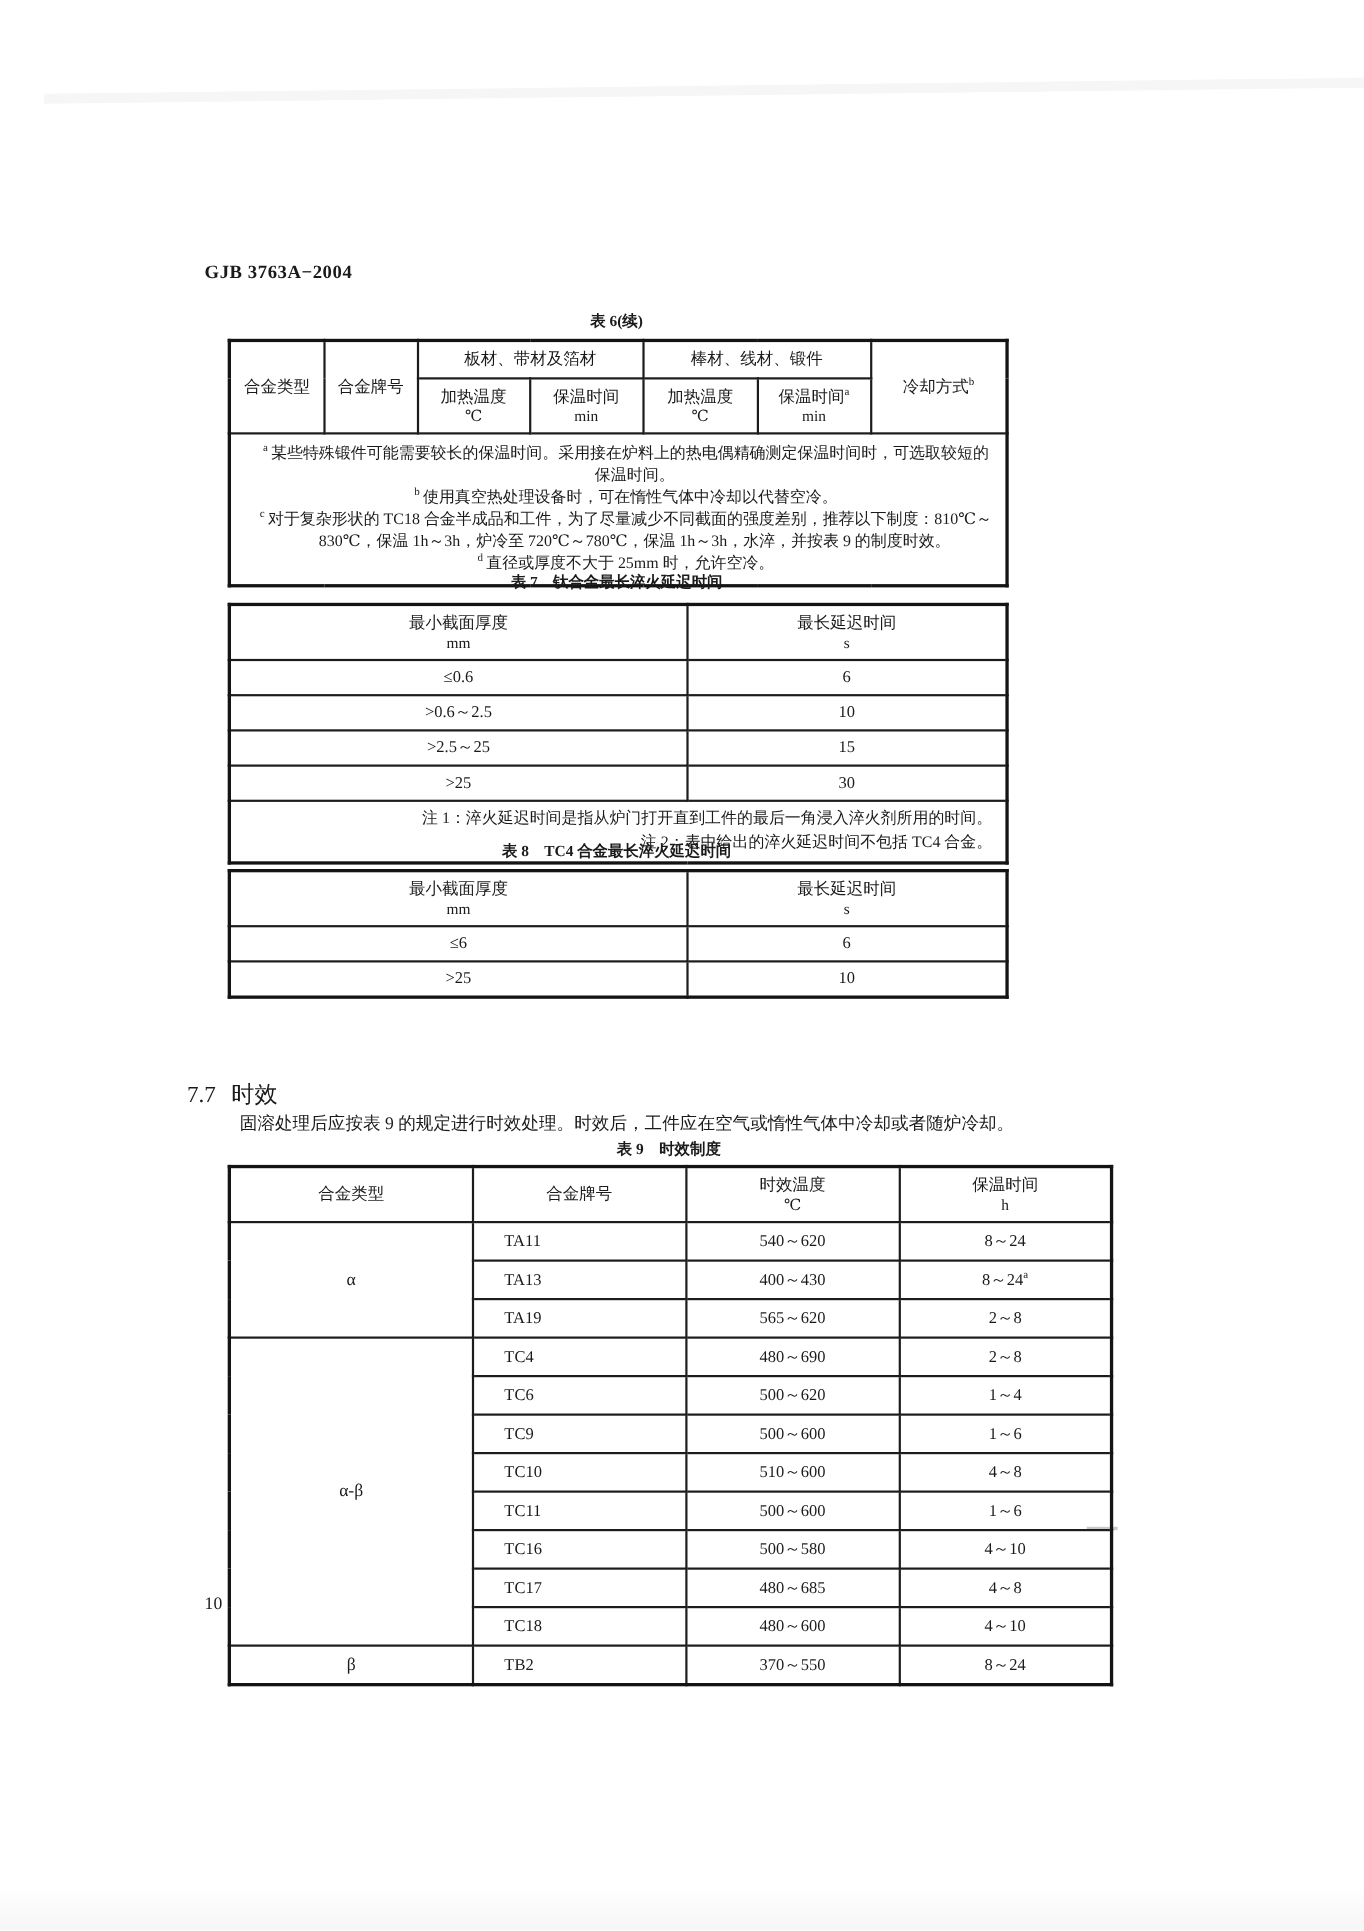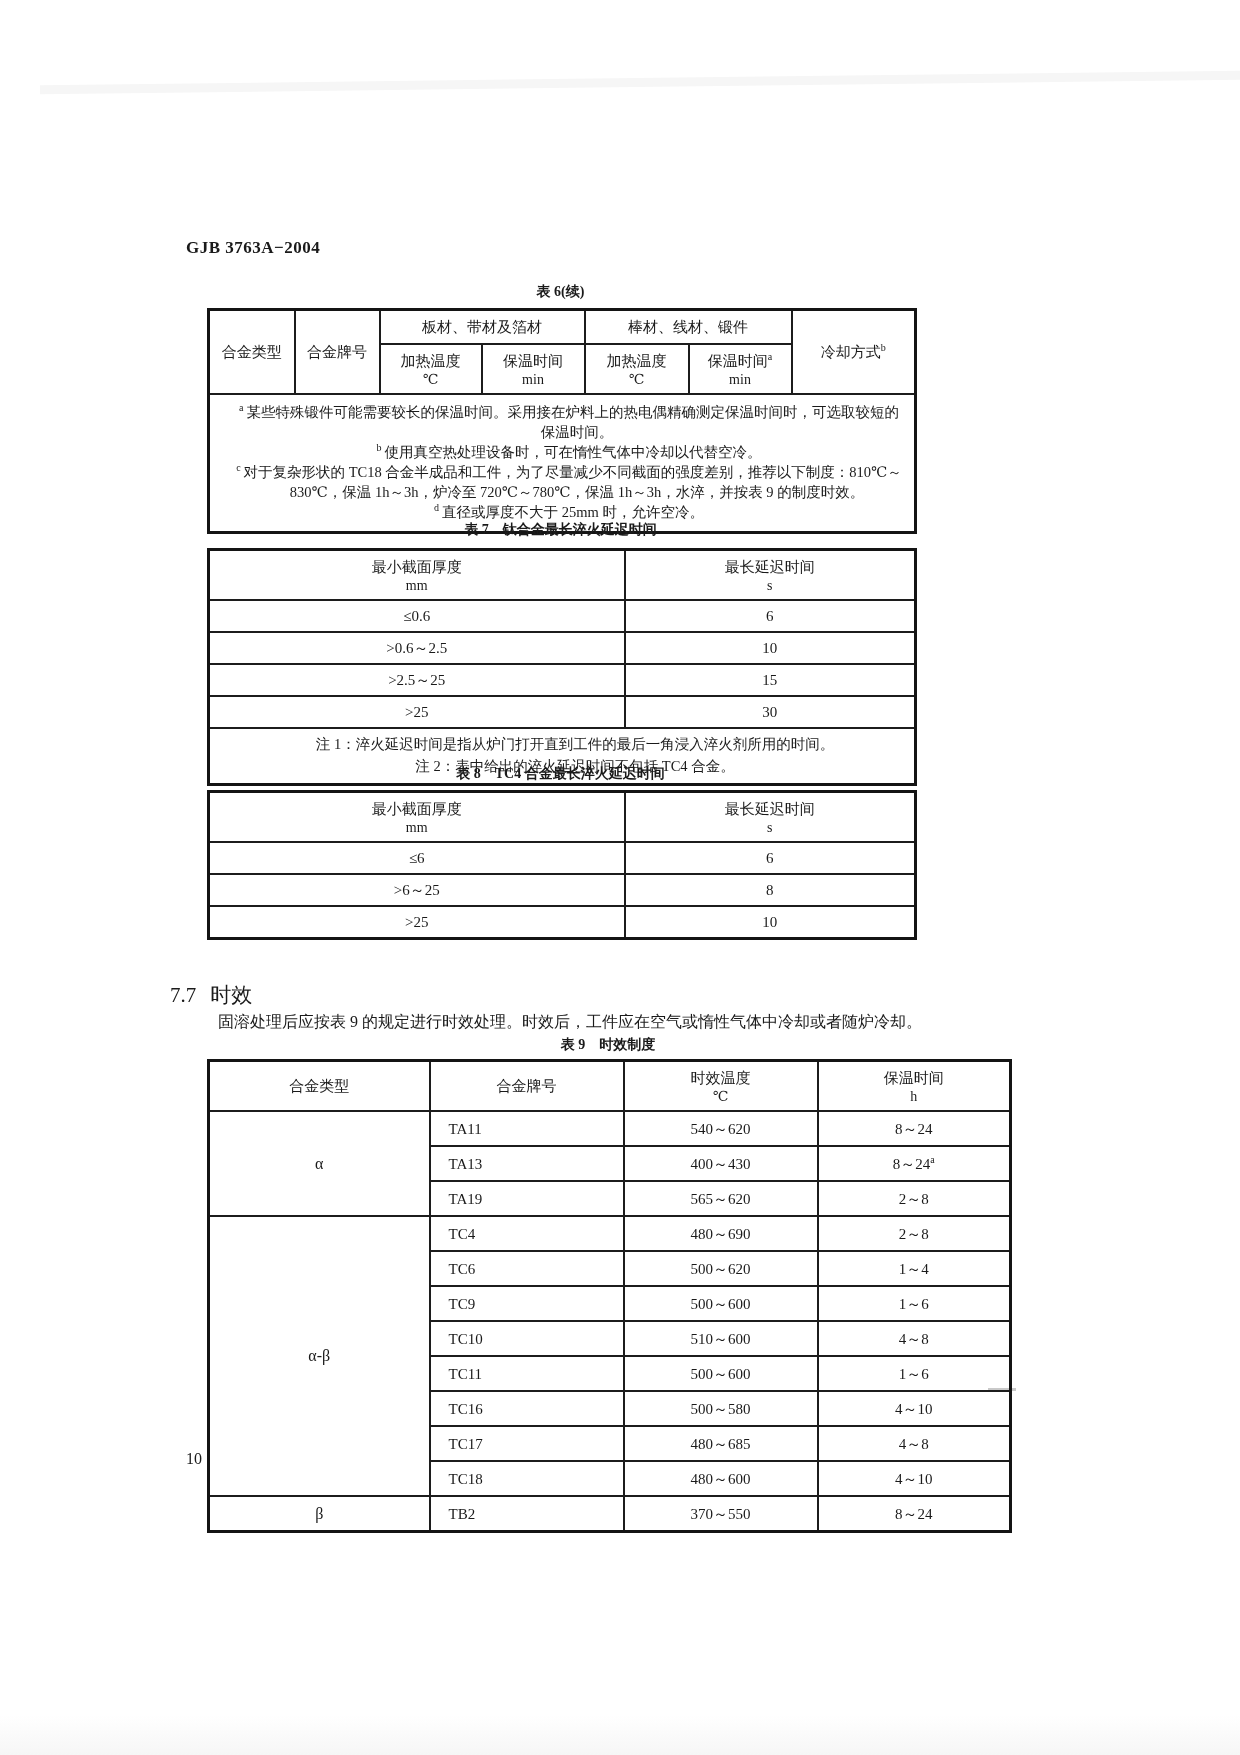--- a/index.html
+++ b/index.html
@@ -46,34 +46,34 @@
   .t6 td.notes{
     text-align:center;padding:7px 12px 9px 26px;font-size:14.5px;line-height:20px;margin-left:24px;
   }
   .fn{padding-left:16px;text-indent:-16px}
   .fn sup{margin-right:3px}
   .t7{top:548px;left:207px;width:707px}
   .t8{top:790px;left:207px;width:707px}
   .t7 .head td,.t8 .head td{height:44px;padding:2px 4px}
   .t7 .drow td,.t8 .drow td{height:26px}
   .t7 td.notes,.t8 td.notes{
-    text-align:center;padding:4px 12px 6px 38px;font-size:14.5px;line-height:22px;
+    text-align:right;padding:4px 12px 6px 38px;font-size:14.5px;line-height:22px;
   }
   .sec-heading{
     position:absolute;left:170px;top:981px;font-size:21px;font-weight:normal;
   }
   .sec-heading .num{margin-right:14px}
   .sec-paragraph{
     position:absolute;left:186px;top:1009px;width:826px;
     font-size:16px;line-height:26px;text-indent:2em;
   }
   .t9{top:1059px;left:207px;width:802px}
   .t9 .head td{height:44px}
   .t9 td{height:29px}
-  .t9 td.grade{text-align:left;padding-left:18px}
+  .t9 td.grade{text-align:left;padding-left:28px}
   .t9 td.type{font-size:16px}
   .page-num{
     position:absolute;left:186px;top:1450px;font-size:16px;
   }
 </style>
 </head>
 <body>
 
 <div class="artifact-topline"></div>
 <div class="artifact-dash"></div>
@@ -191,24 +191,20 @@
     <td>
       <div>最长延迟时间</div>
       <div class="unit">s</div>
     </td>
   </tr>
   <tr class="drow">
     <td>≤6</td>
     <td>6</td>
   </tr>
   <tr class="drow">
-    <td>&gt;6～25</td>
-    <td>8</td>
-  </tr>
-  <tr class="drow">
     <td>&gt;25</td>
     <td>10</td>
   </tr>
 </tbody>
   </table>
 
 <div class="sec-heading">
   <span class="num">7.7</span><span>时效</span>
 </div>
 

